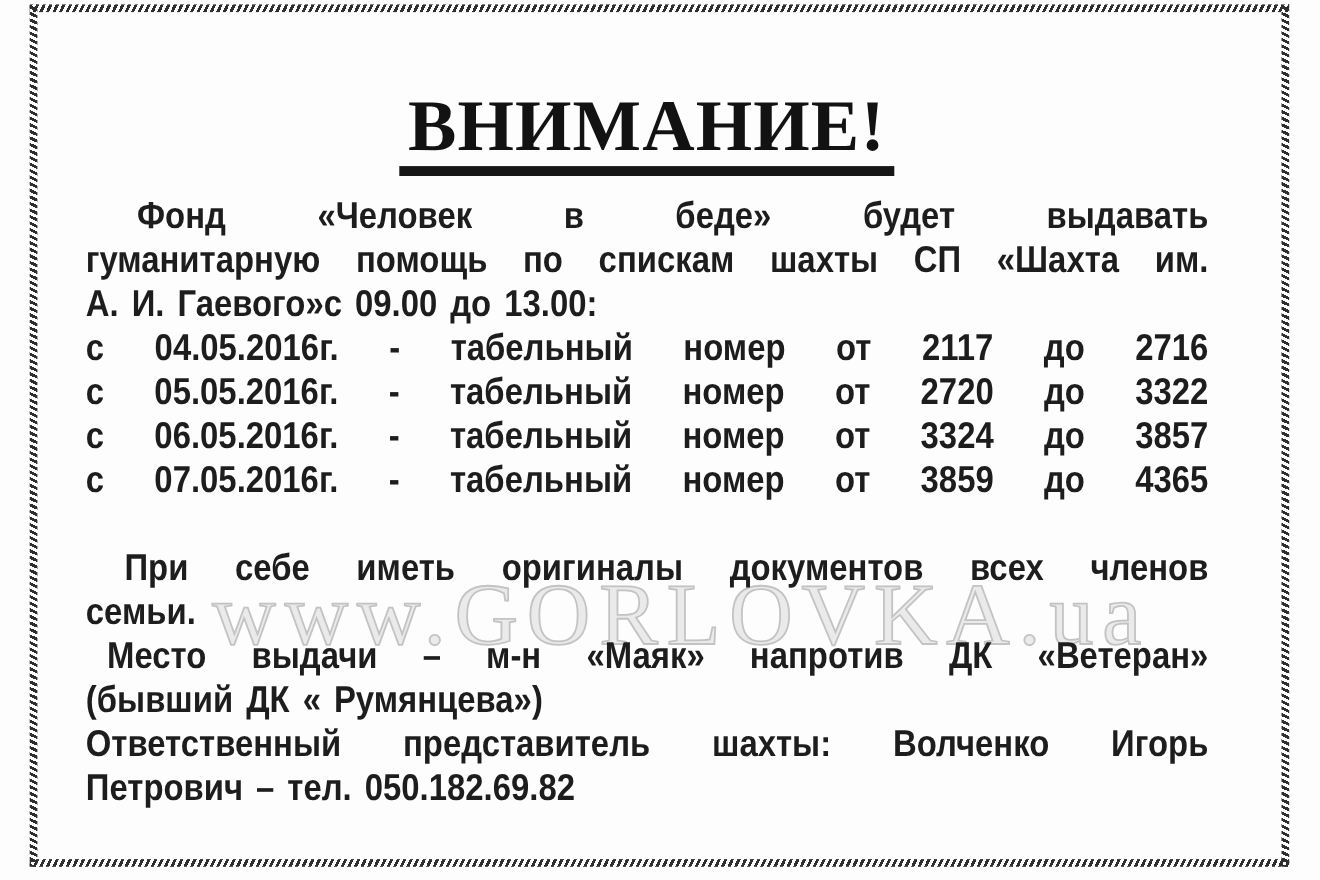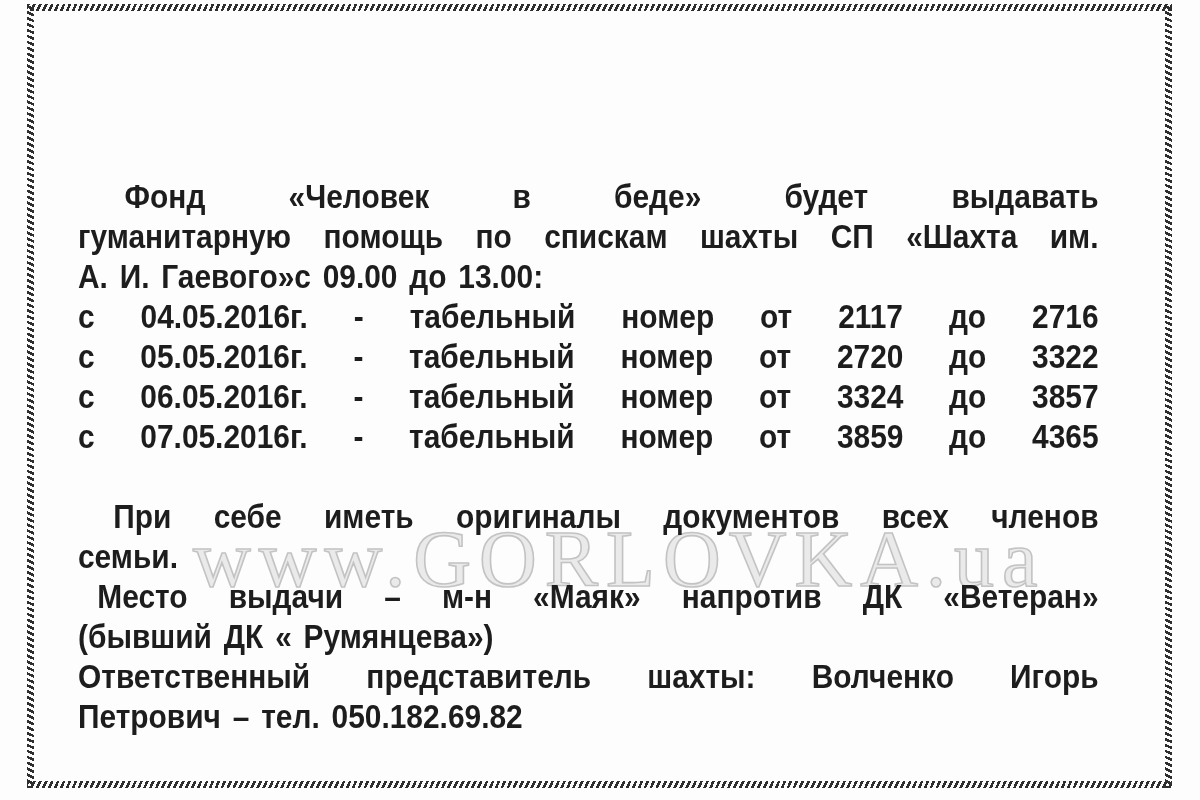--- a/index.html
+++ b/index.html
@@ -63,20 +63,23 @@
 
   <div class="frame">
     <div class="edge h top"></div>
     <div class="edge h bottom"></div>
     <div class="edge v left"></div>
     <div class="edge v right"></div>
   </div>
 
   <div class="watermark">www.GORLOVKA.ua</div>
 
+  <div class="title-wrap">
+    <h1 class="title">ВНИМАНИЕ!</h1>
+  </div>
 
   <div class="condense">
       <div class="line justify" style="text-indent: 53px;">Фонд «Человек в беде» будет выдавать</div>
       <div class="line justify">гуманитарную помощь по спискам шахты СП «Шахта им.</div>
       <div class="line left">А. И. Гаевого»с 09.00 до 13.00:</div>
       <div class="line justify">с 04.05.2016г. - табельный номер от 2117 до 2716</div>
       <div class="line justify">с 05.05.2016г. - табельный номер от 2720 до 3322</div>
       <div class="line justify">с 06.05.2016г. - табельный номер от 3324 до 3857</div>
       <div class="line justify">с 07.05.2016г. - табельный номер от 3859 до 4365</div>
       <div class="line gap"></div>

